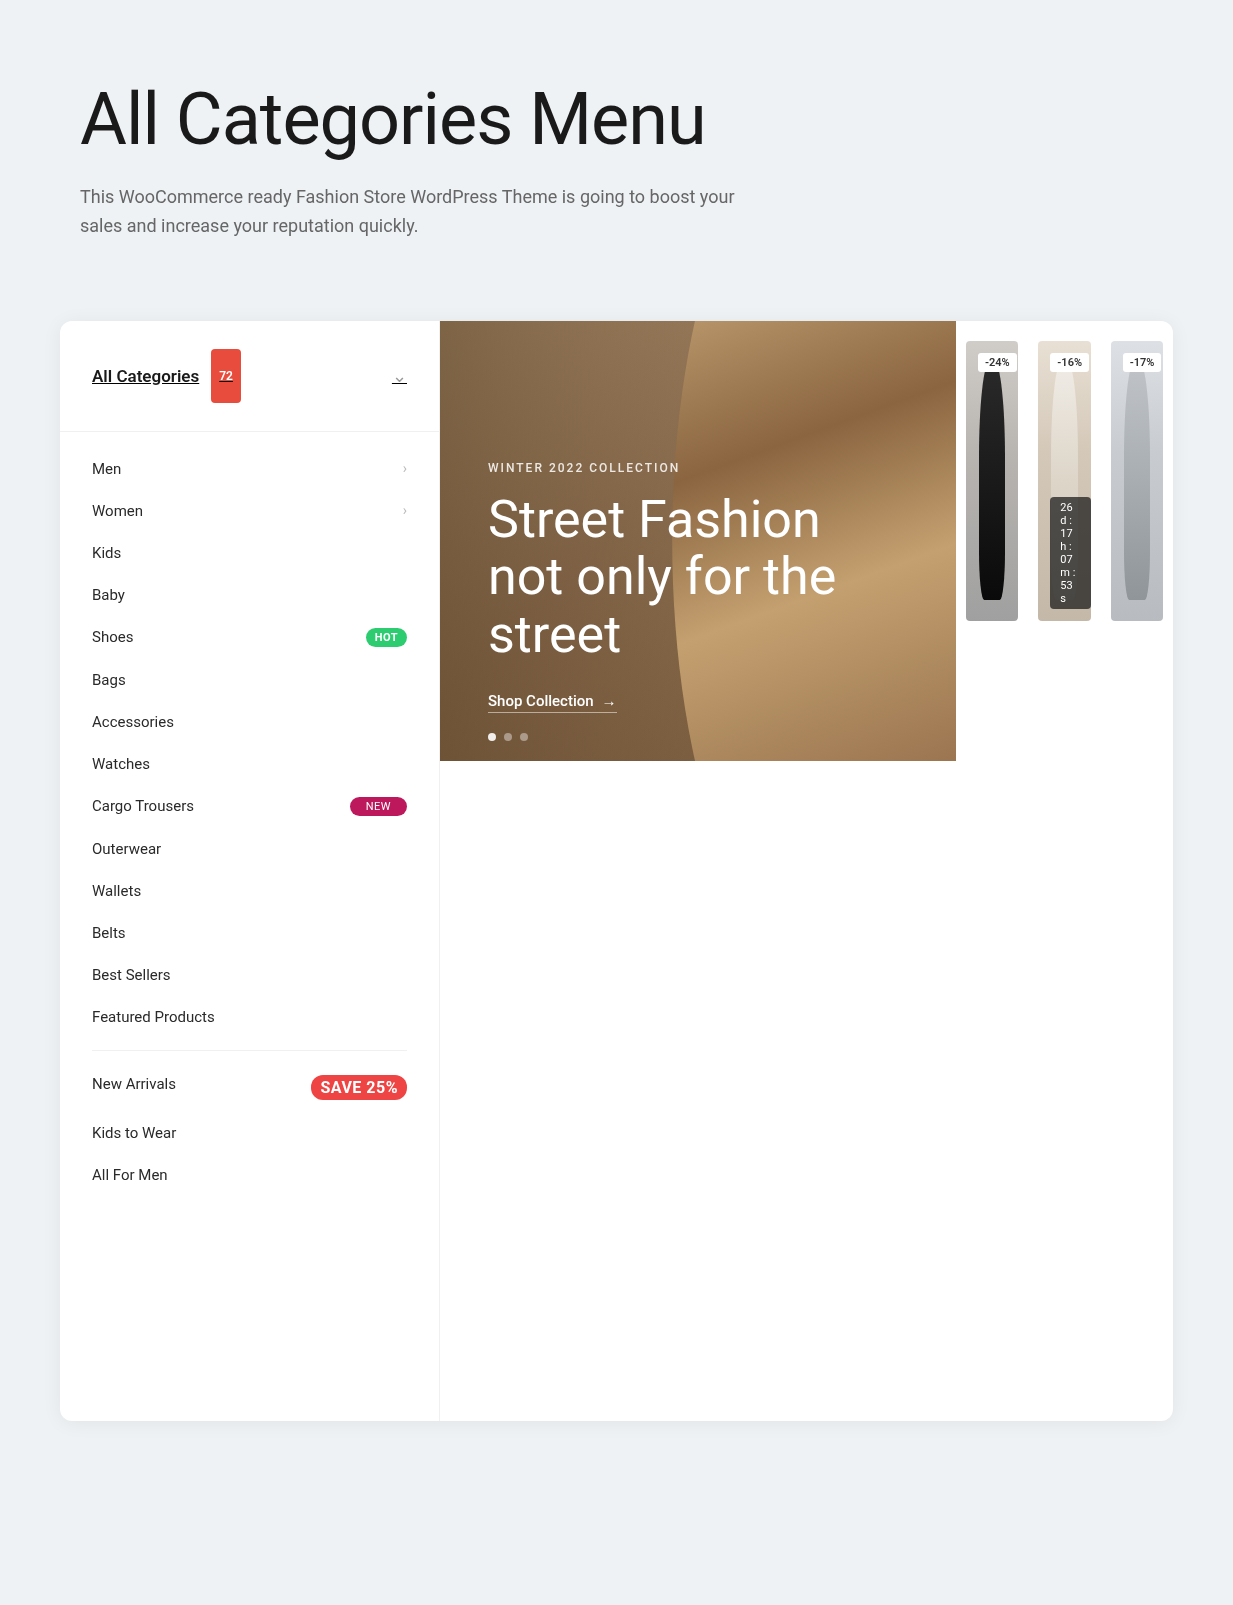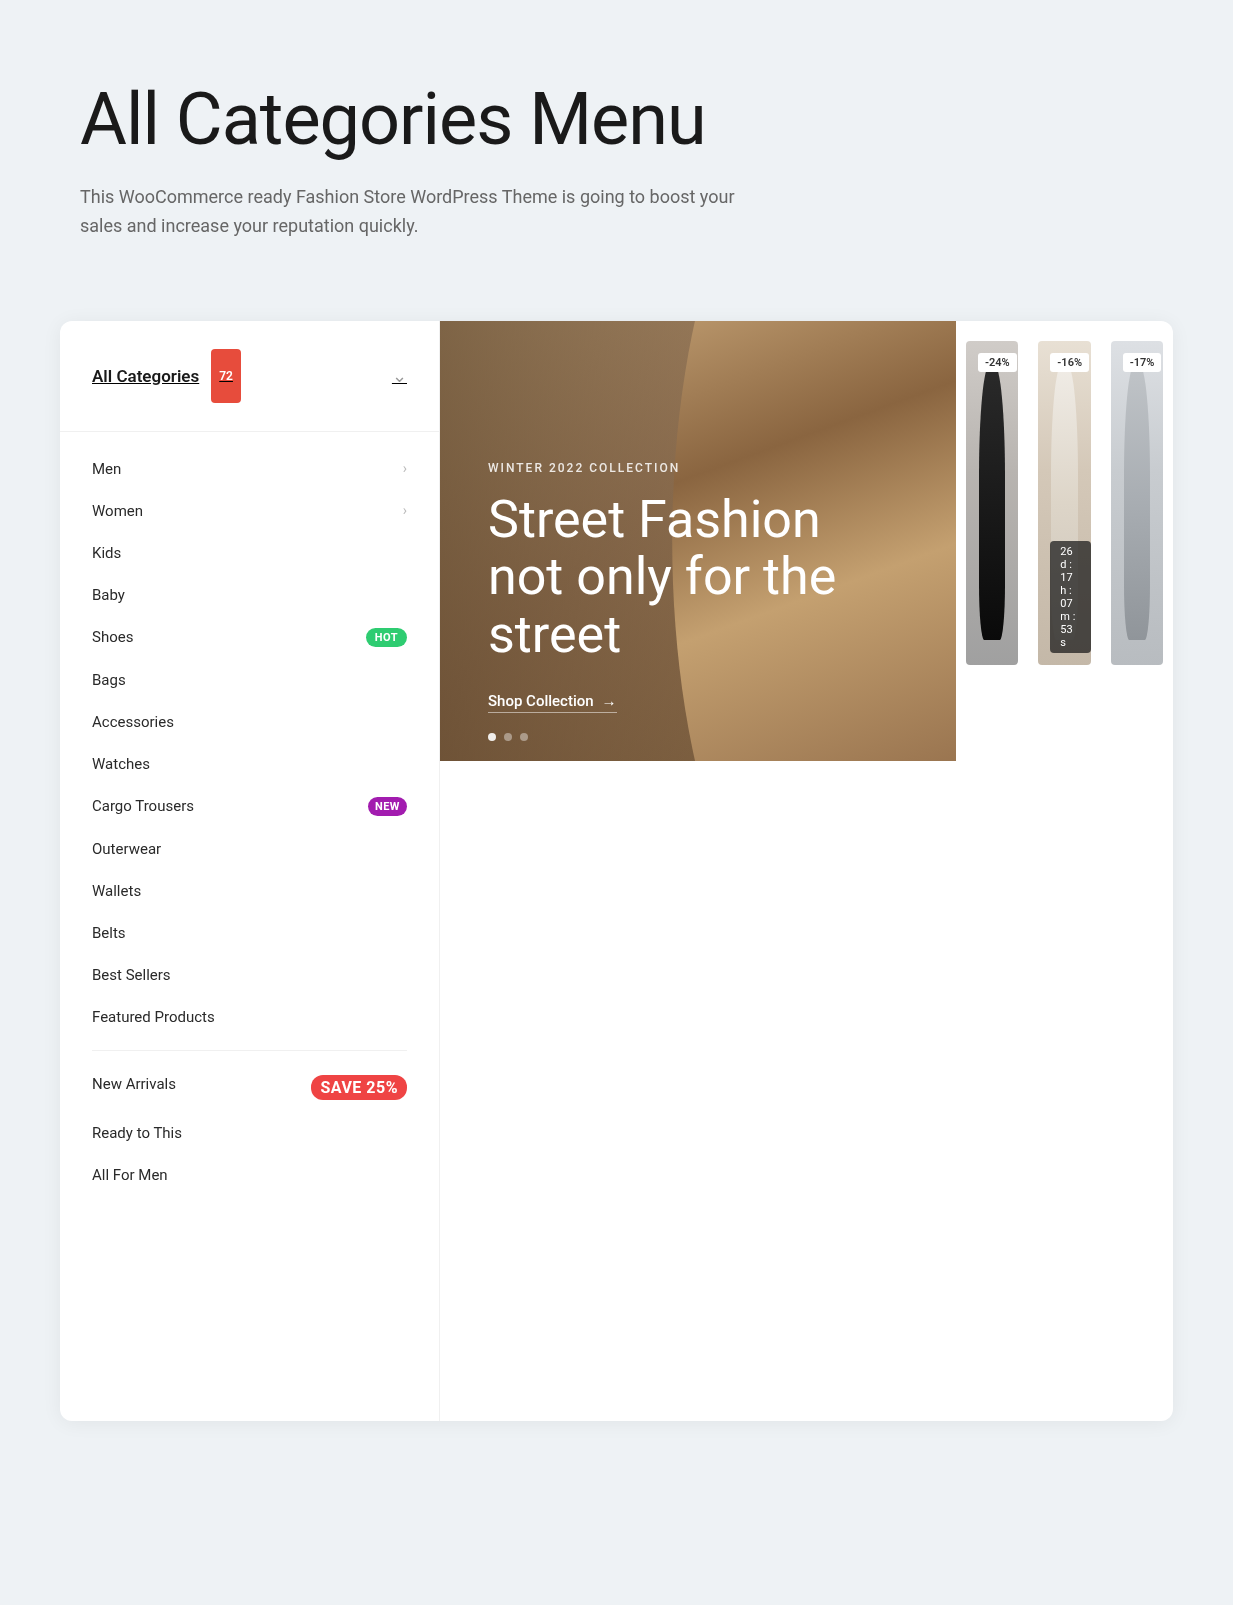--- a/index.html
+++ b/index.html
@@ -118,25 +118,25 @@
       background: #2ecc71;
       color: #fff;
       font-size: 11px;
       font-weight: 700;
       padding: 3px 9px;
       border-radius: 12px;
       letter-spacing: 0.5px;
     }
 
     .badge-new {
-      background: #a21caf;
+      background: #be185d;
       color: #fff;
       font-size: 11px;
-      font-weight: 700;
-      padding: 3px 7px;
+      font-weight: 400;
+      padding: 3px 16px;
       border-radius: 12px;
       letter-spacing: 0.5px;
     }
 
     .badge-save {
       background: #ef4444;
       color: #fff;
       font-size: 16px;
       font-weight: 700;
       padding: 3px 9px;
@@ -249,21 +249,21 @@
     }
 
     .product-card {
       flex: 1;
       position: relative;
       overflow: hidden;
       cursor: pointer;
       background: #f5f5f5;
       margin: 0 10px;
       border-radius: 4px;
-      height: 324px;
+      height: 280px;
     }
 
     .product-card-inner {
       width: 100%;
       height: 100%;
       display: flex;
       align-items: center;
       justify-content: center;
     }
 
@@ -434,21 +434,21 @@
       <hr class="divider">
 
       <div class="nav-item">
         <span class="nav-item-label">New Arrivals</span>
         <div class="nav-item-right">
           <span class="badge-save">SAVE 25%</span>
         </div>
       </div>
 
       <div class="nav-item">
-        <span class="nav-item-label">Ready to This</span>
+        <span class="nav-item-label">Kids to Wear</span>
         <div class="nav-item-right"></div>
       </div>
 
       <div class="nav-item">
         <span class="nav-item-label">All For Men</span>
         <div class="nav-item-right"></div>
       </div>
 
     </nav>
   </div>

